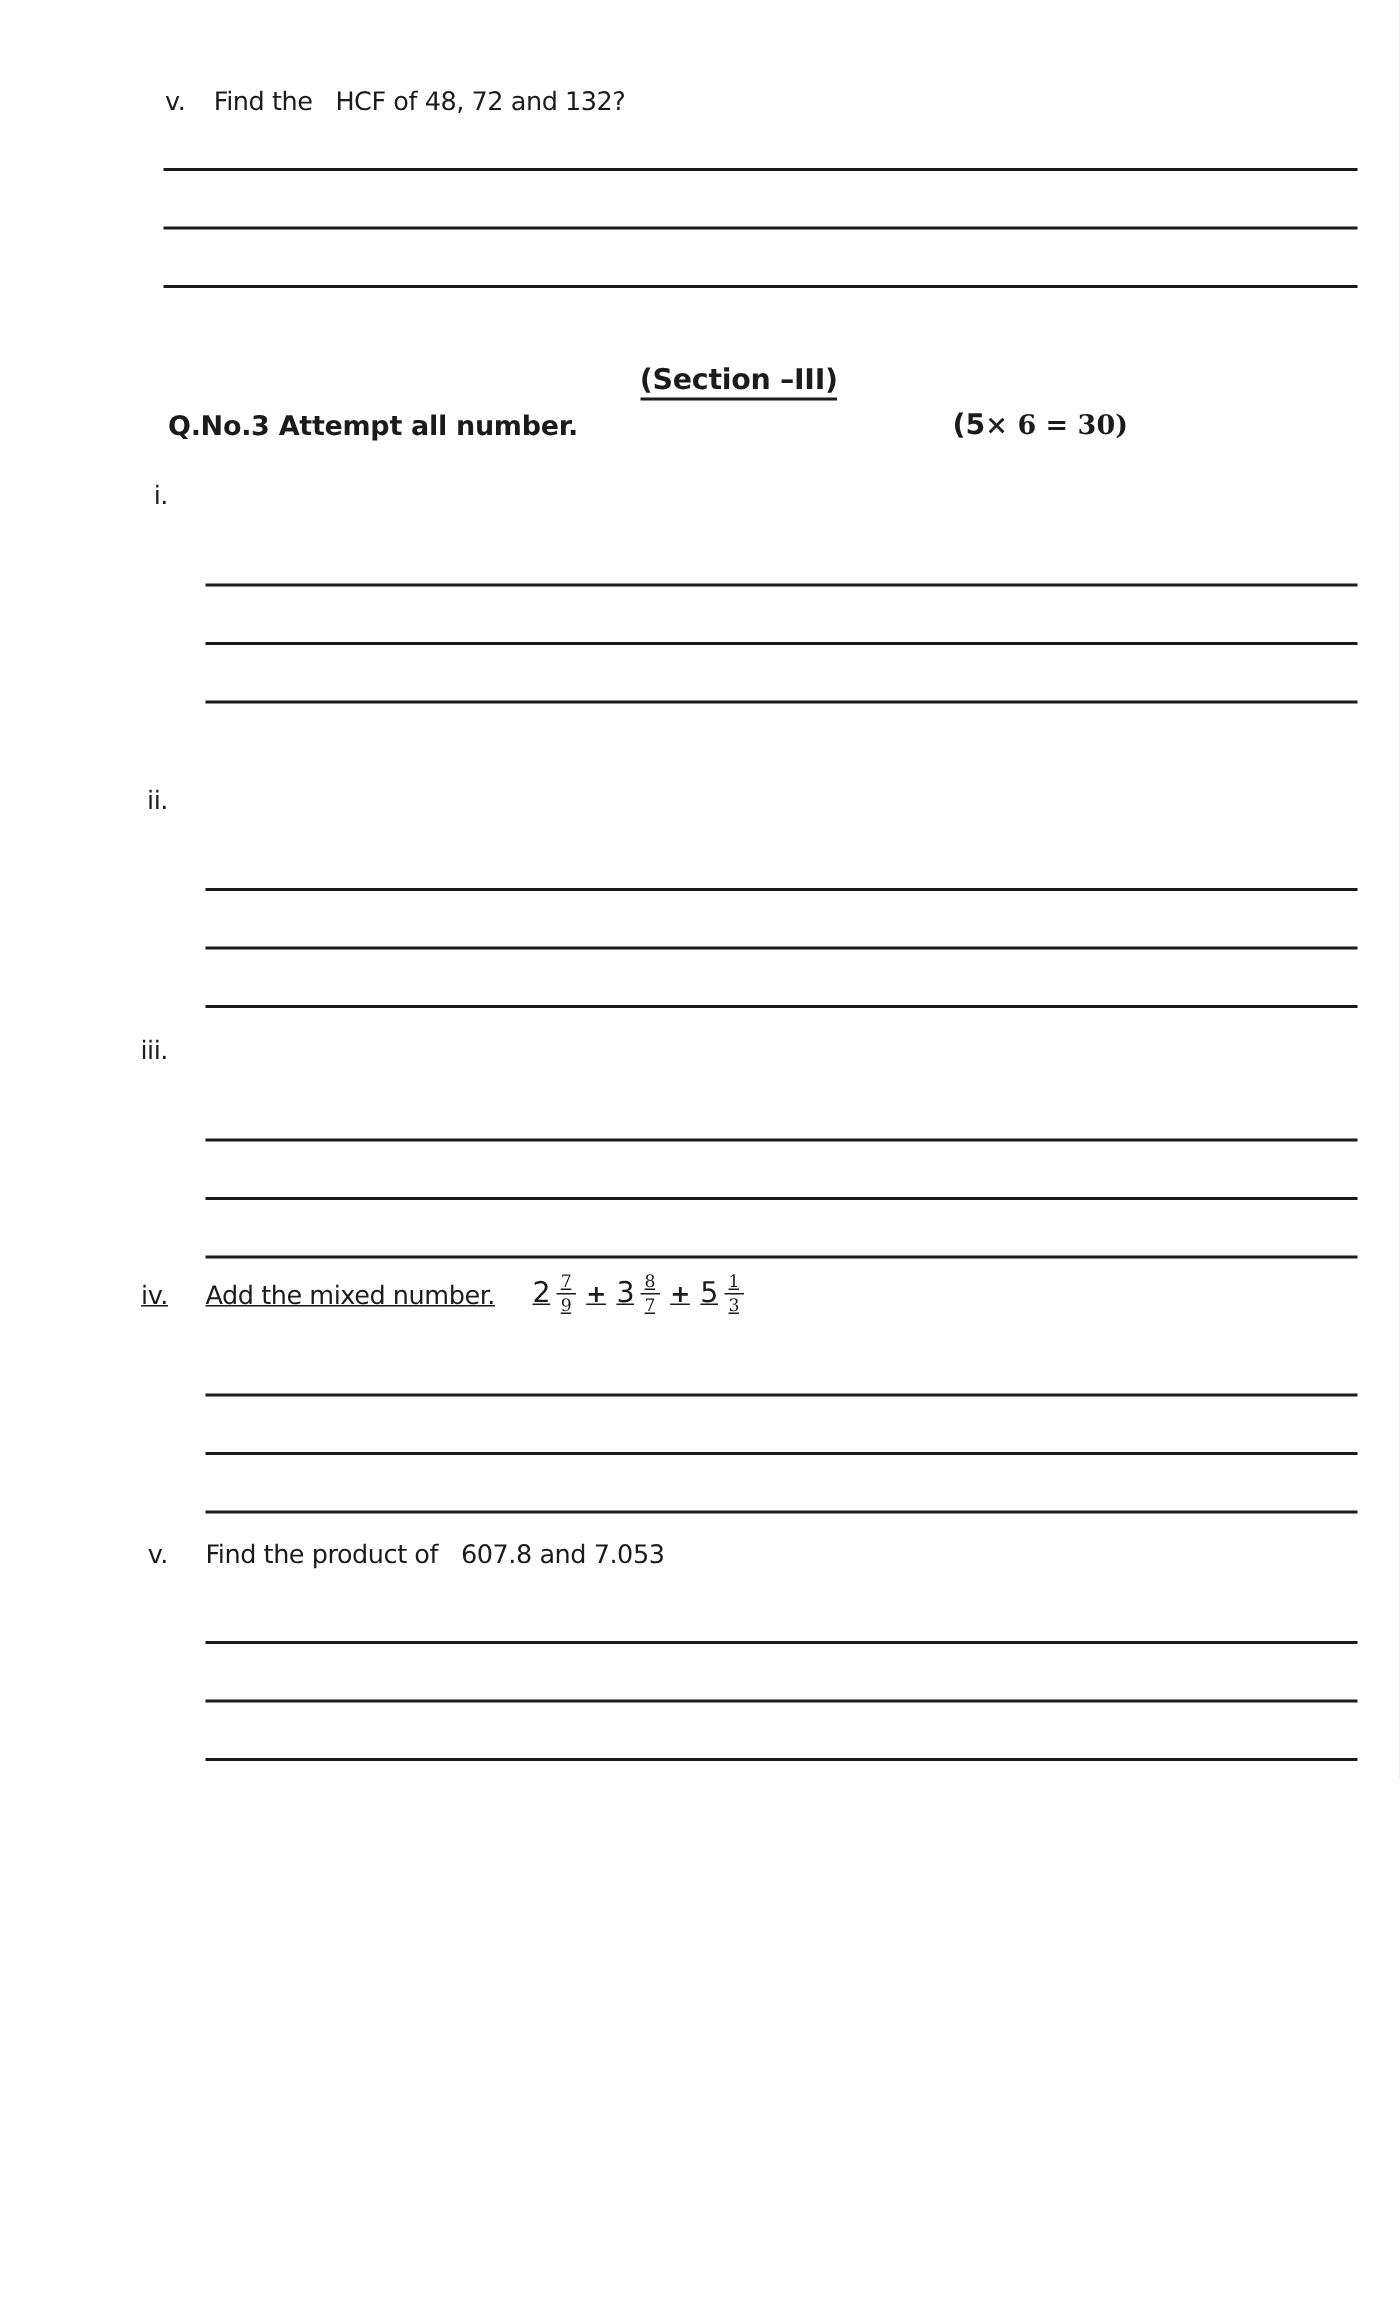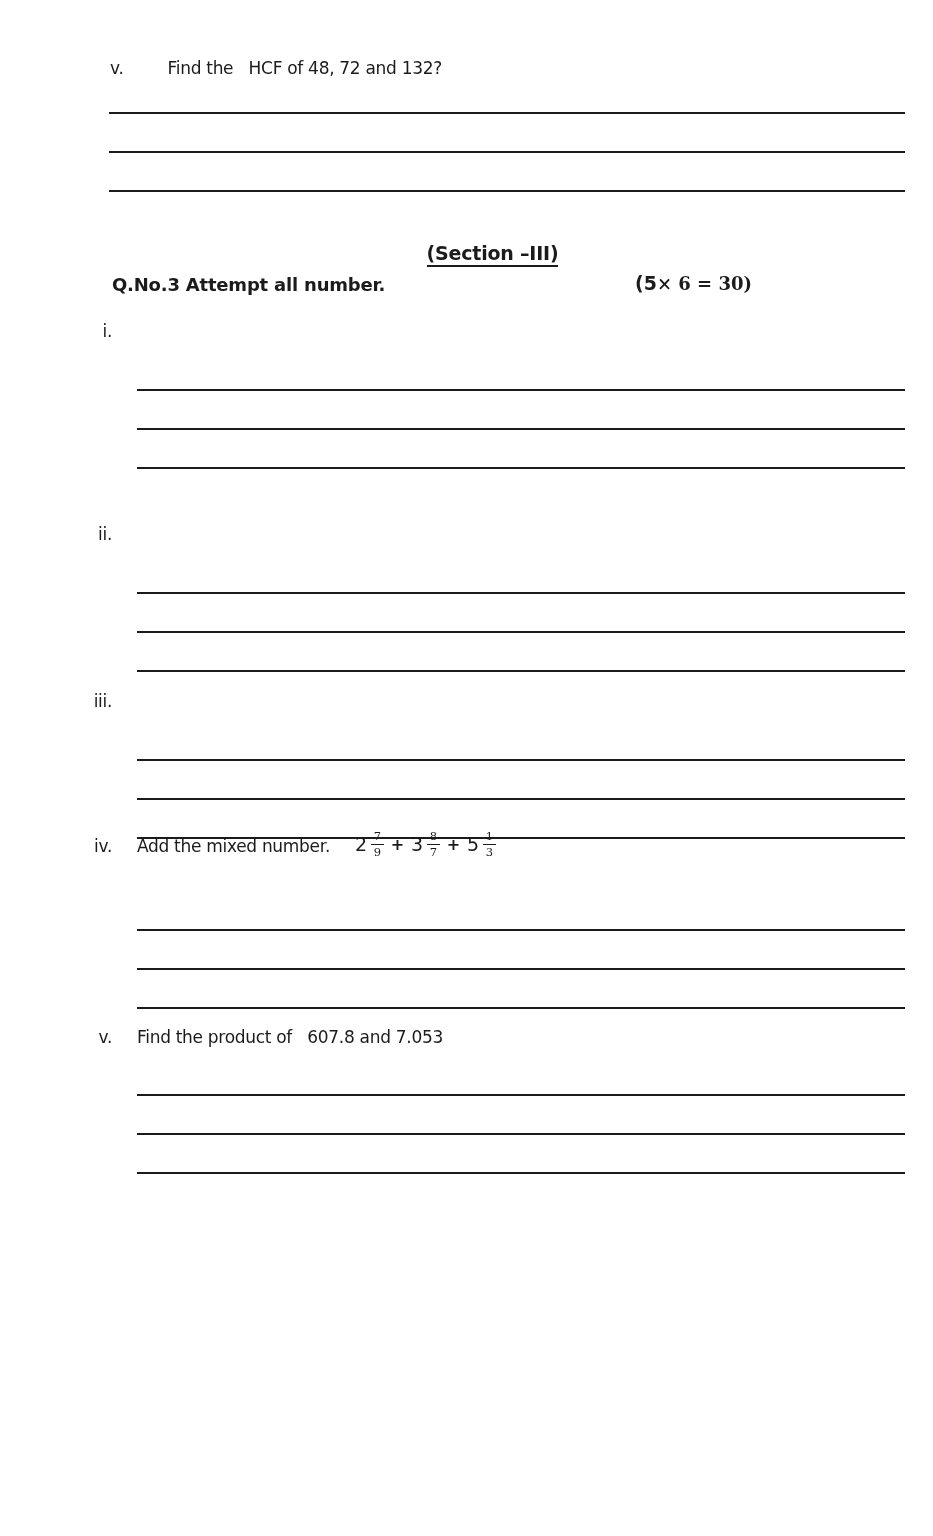--- a/index.html
+++ b/index.html
@@ -18,21 +18,21 @@
     display:flex;
     align-items:flex-start;
     font-size:17px;
     letter-spacing:-0.3px;
     line-height:1.35;
   }
   .numeral-box { width:52px; text-align:right; flex:0 0 52px; }
   .q-text { margin-left:25px; white-space:pre-wrap; }
   .intro-row { left:110px; }
   .intro-row .numeral-plain { flex:0 0 auto; }
-  .intro-row .q-text { margin-left:44px; }
+  .intro-row .q-text { margin-left:19px; }
 
   .lines { position:absolute; }
   .answer-line {
     height:2px;
     background:#1b1b1b;
     margin-bottom:37px;
   }
 
   .section-title-wrap {
     position:absolute; top:242px; left:0; width:100%;
@@ -124,21 +124,21 @@
 
   <div class="q-row" style="top:690px;">
     <span class="numeral-box">iii.</span>
   </div>
   <div class="lines" style="top:759px; left:137px; width:768px;">
     <div class="answer-line"></div>
     <div class="answer-line"></div>
     <div class="answer-line"></div>
   </div>
 
-  <div class="q-row" style="top:835px;">
+  <div class="q-row" style="top:853px;text-decoration:underline;">
     <span class="numeral-box">iv.</span>
     <span class="q-text">Add the mixed number.</span>
     <span class="expression">
       <span class="whole">2</span>
       <span class="frac">
         <span class="num">7</span>
         <span class="den">9</span>
       </span>
       <span class="op">+</span>
       <span class="whole">3</span>

